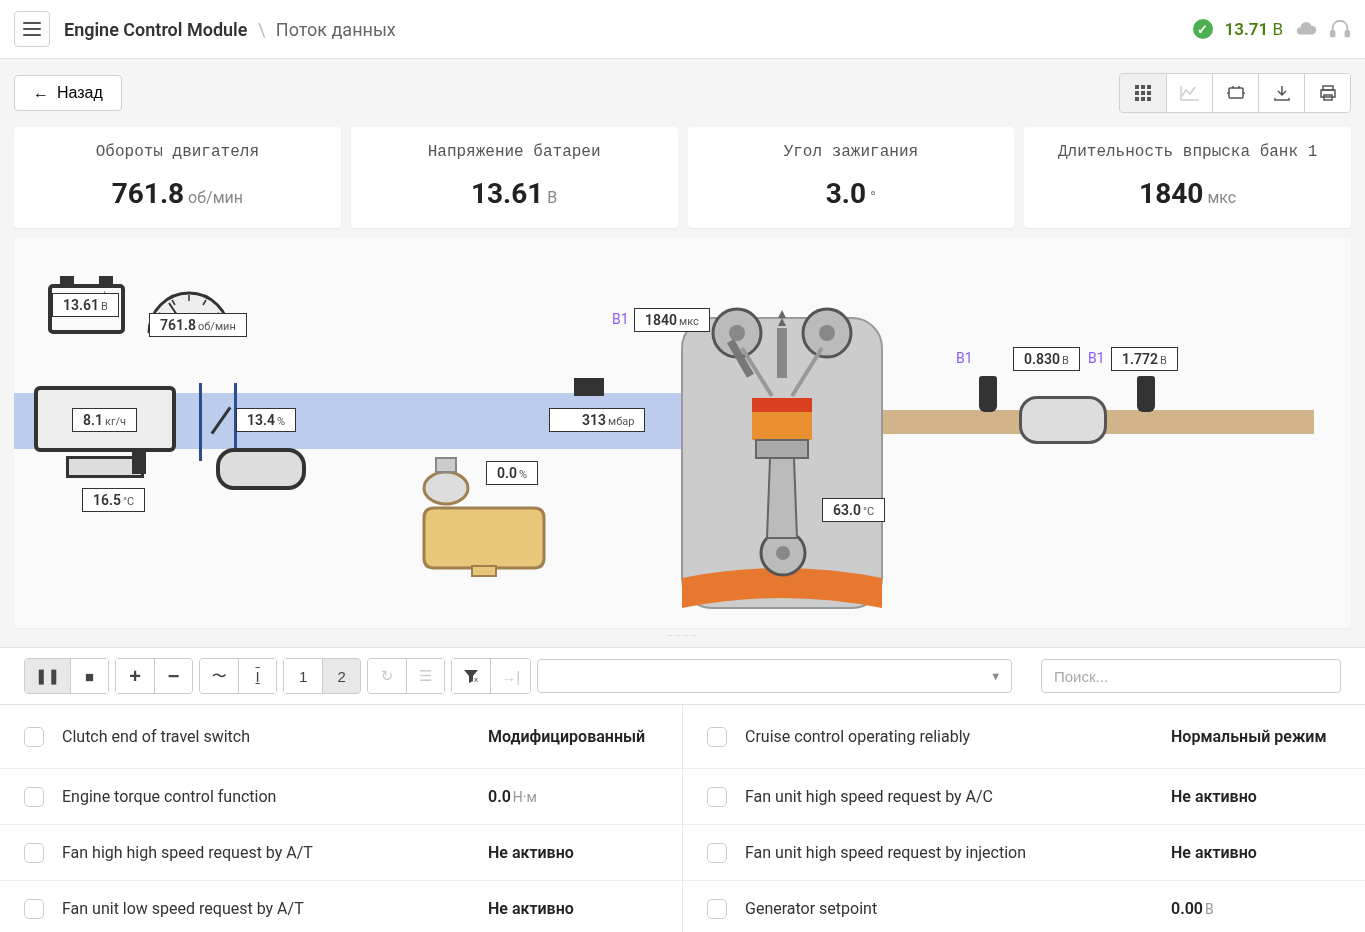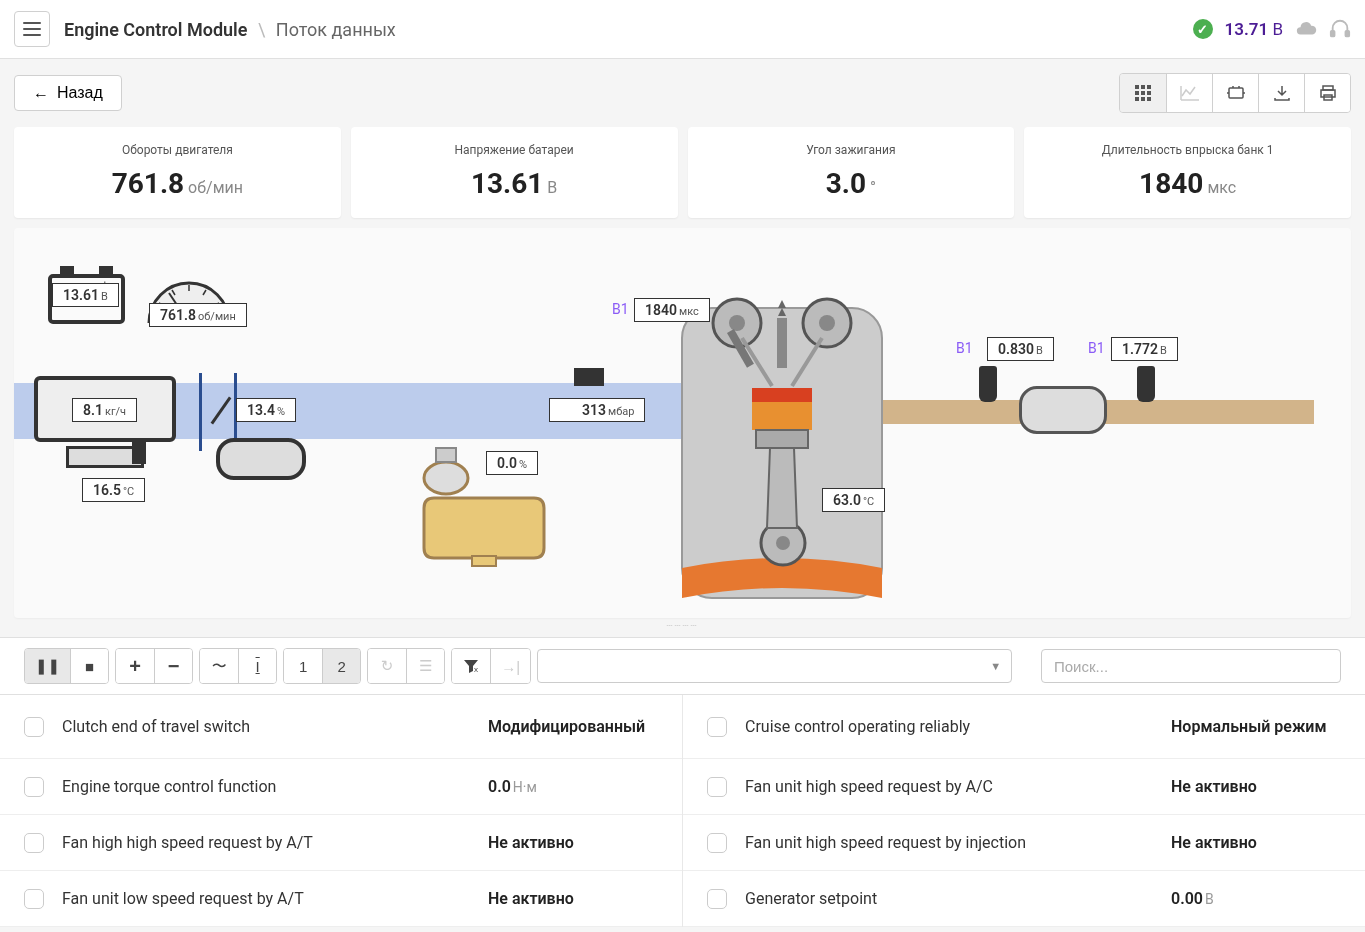--- a/index.html
+++ b/index.html
@@ -6,33 +6,33 @@
 body { font-family: -apple-system, BlinkMacSystemFont, "Segoe UI", Roboto, "Helvetica Neue", Arial, sans-serif; background: #f5f5f5; color: #333; width: 1365px; }
 .topbar { display: flex; align-items: center; height: 59px; background: #fff; border-bottom: 1px solid #e0e0e0; padding: 0 14px; }
 .menu-btn { width: 36px; height: 36px; border: 1px solid #d0d0d0; border-radius: 4px; background: #fff; display: flex; align-items: center; justify-content: center; cursor: pointer; margin-right: 14px; }
 .menu-lines { width: 18px; height: 14px; display: flex; flex-direction: column; justify-content: space-between; }
 .menu-lines span { height: 2px; background: #555; border-radius: 1px; }
 .breadcrumb { font-size: 18px; font-weight: 600; color: #333; }
 .breadcrumb .sep { color: #bbb; font-weight: 400; margin: 0 6px; }
 .breadcrumb .secondary { color: #666; font-weight: 400; }
 .top-right { margin-left: auto; display: flex; align-items: center; gap: 12px; color: #999; }
 .status-ok { width: 20px; height: 20px; border-radius: 50%; background: #4CAF50; display: flex; align-items: center; justify-content: center; color: #fff; font-size: 13px; font-weight: bold; }
-.voltage-top { font-size: 17px; color: #4c1d95; }
+.voltage-top { font-size: 17px; color: #4d7c0f; }
 .voltage-top .num { font-weight: 600; }
 .cloud-icon, .headset-icon { width: 22px; height: 22px; color: #bbb; }
 
 .toolbar-row { display: flex; align-items: center; padding: 14px; background: #f5f5f5; }
 .back-btn { padding: 8px 18px; border: 1px solid #d0d0d0; border-radius: 4px; background: #fff; font-size: 16px; cursor: pointer; display: flex; align-items: center; gap: 8px; }
 .tb-right { margin-left: auto; display: flex; border: 1px solid #d0d0d0; border-radius: 4px; overflow: hidden; }
 .tb-right button { width: 46px; height: 38px; border: none; border-left: 1px solid #d0d0d0; background: #fff; cursor: pointer; display: flex; align-items: center; justify-content: center; color: #555; }
 .tb-right button:first-child { border-left: none; background: #f0f0f0; }
 
 .metrics { display: flex; gap: 10px; padding: 0 14px 10px; }
 .metric-card { flex: 1; background: #fff; border-radius: 4px; padding: 16px 20px 18px; text-align: center; box-shadow: 0 1px 2px rgba(0,0,0,0.06); }
-.metric-title { font-size: 12px; color: #555; margin-bottom: 10px; }
+.metric-title { font-size: 16px; color: #555; margin-bottom: 16px; font-family: Liberation Mono, monospace; }
 .metric-value { font-size: 28px; font-weight: 700; color: #222; }
 .metric-unit { font-size: 16px; font-weight: 400; color: #888; margin-left: 4px; }
 
 .diagram-panel { margin: 0 14px; background: #fafafa; border-radius: 4px; height: 390px; position: relative; overflow: hidden; box-shadow: 0 1px 2px rgba(0,0,0,0.04); }
 .intake-pipe { position: absolute; left: 0; top: 155px; width: 700px; height: 56px; background: #bcccec; }
 .exhaust-pipe { position: absolute; left: 700px; top: 172px; width: 600px; height: 24px; background: #d2b48a; }
 .dlabel { position: absolute; background: #fff; border: 1.5px solid #333; padding: 3px 10px; font-size: 14px; font-weight: 600; white-space: nowrap; }
 .dlabel .unit { font-size: 11px; font-weight: 400; color: #555; margin-left: 2px; }
 .prefix { position: absolute; font-size: 14px; color: #8b5cf6; }
 
@@ -260,21 +260,21 @@
           <rect x="0" y="0" width="8" height="40" fill="#777"></rect>
         </g>
     </svg>
   </div>
   <span class="prefix" style="left:598px; top:73px;">B1</span>
   <div class="dlabel" style="left:620px; top:70px;"><span>1840</span><span class="unit">мкс</span></div>
   <div class="dlabel" style="left:808px; top:260px;"><span>63.0</span><span class="unit">°C</span></div>
 
   <div class="o2-sensor" style="left:965px; top:138px;"></div>
   <span class="prefix" style="left:942px; top:112px;">B1</span>
-  <div class="dlabel" style="left:973px; top:109px;"><span>0.830</span><span class="unit">В</span></div>
+  <div class="dlabel" style="left:999px; top:109px;"><span>0.830</span><span class="unit">В</span></div>
 
   <div class="cat-conv"></div>
 
   <div class="o2-sensor" style="left:1123px; top:138px;"></div>
   <span class="prefix" style="left:1074px; top:112px;">B1</span>
   <div class="dlabel" style="left:1097px; top:109px;"><span>1.772</span><span class="unit">В</span></div>
 </div>
 
 <div class="resize-handle">┄┄┄┄</div>
 

